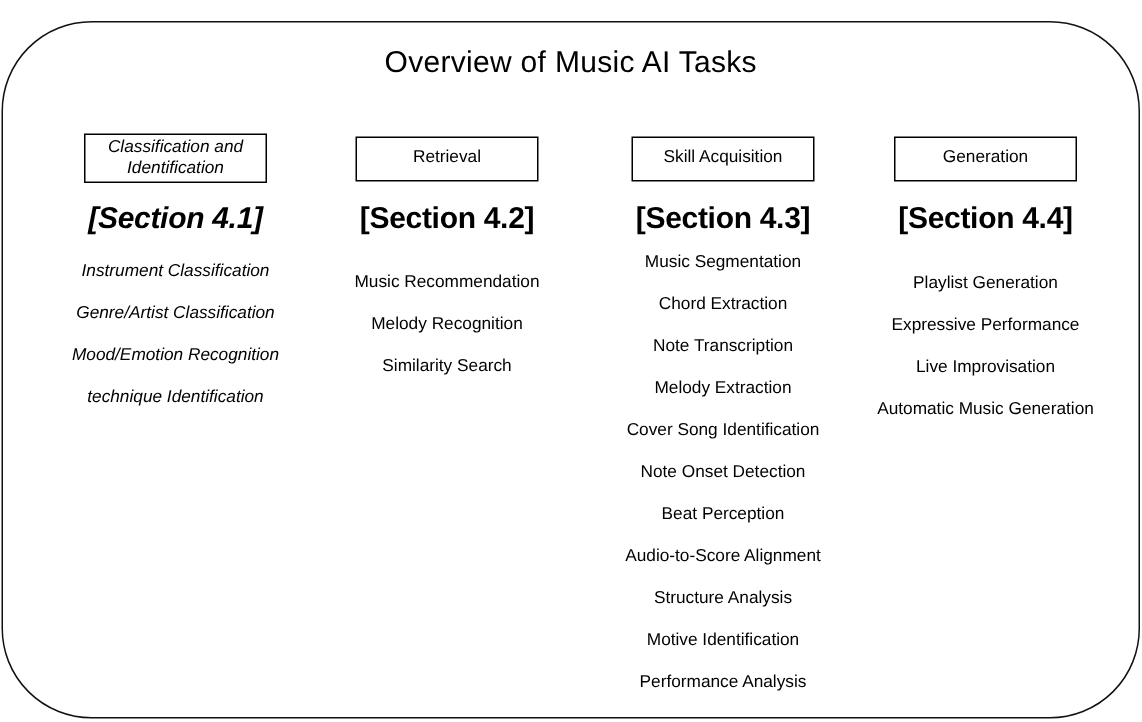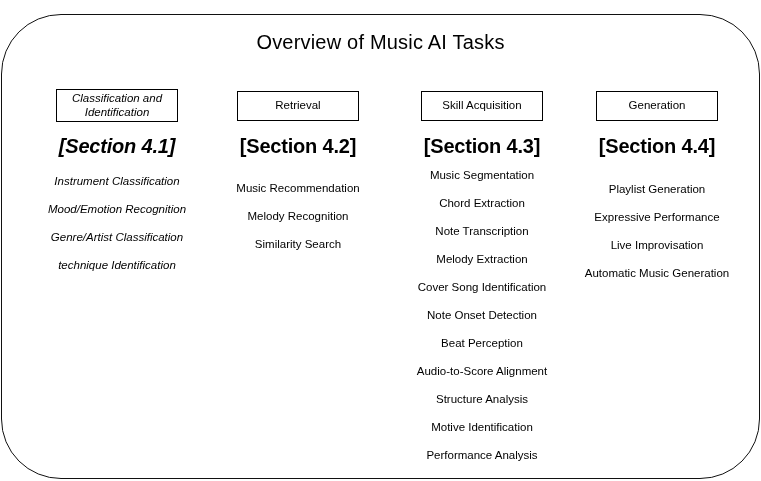--- a/index.html
+++ b/index.html
@@ -102,22 +102,22 @@
 <div class="frame">
   <div class="page-title">Overview of Music AI Tasks</div>
 
   <div class="column col-1">
     <div class="header-box">
       <span>Classification and Identification</span>
     </div>
     <div class="section-label">[Section 4.1]</div>
     <div class="task-list">
         <div class="task-item">Instrument Classification</div>
+        <div class="task-item">Genre/Artist Classification</div>
         <div class="task-item">Mood/Emotion Recognition</div>
-        <div class="task-item">Genre/Artist Classification</div>
         <div class="task-item">technique Identification</div>
       </div>
   </div>
 
   <div class="column col-2">
     <div class="header-box">
       <span>Retrieval</span>
     </div>
     <div class="section-label">[Section 4.2]</div>
     <div class="task-list">

